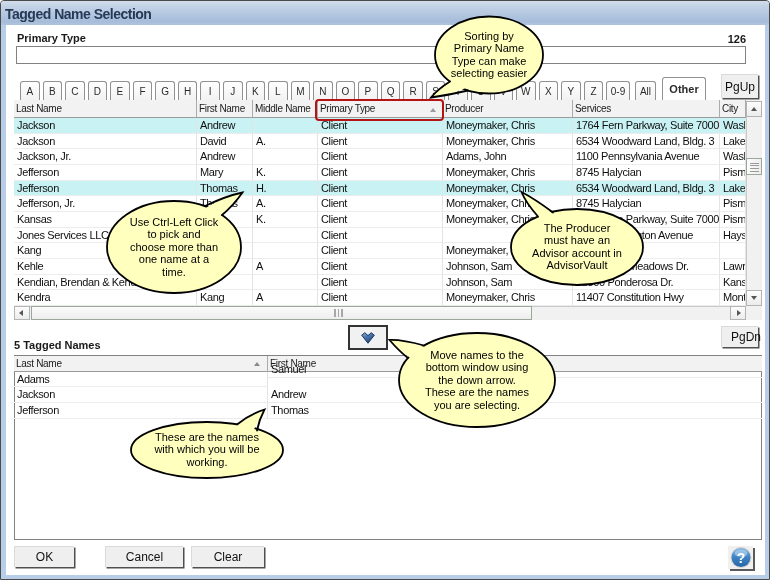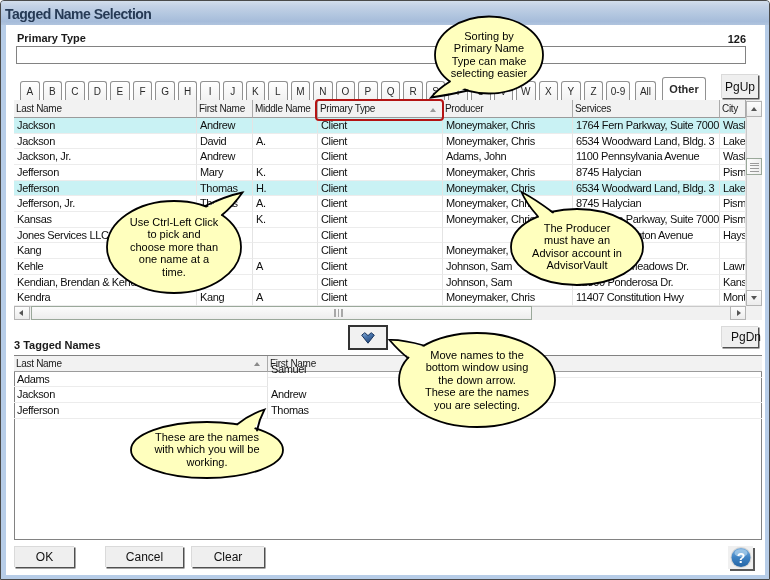--- a/index.html
+++ b/index.html
@@ -166,21 +166,21 @@
 <div class="abs" style="left:14px;top:306px;width:16px;height:13.5px;background:linear-gradient(180deg,#fdfdfd,#ececec);border:1px solid #b4b4b4;"></div>
 <div class="abs" style="left:19px;top:309.5px;width:0;height:0;border-top:3.5px solid transparent;border-bottom:3.5px solid transparent;border-right:4px solid #555;"></div>
 <div class="abs" style="left:730px;top:306px;width:16px;height:13.5px;background:linear-gradient(180deg,#fdfdfd,#ececec);border:1px solid #b4b4b4;"></div>
 <div class="abs" style="left:737px;top:309.5px;width:0;height:0;border-top:3.5px solid transparent;border-bottom:3.5px solid transparent;border-left:4px solid #555;"></div>
 <div class="abs" style="left:31px;top:306px;width:501px;height:13.5px;background:linear-gradient(180deg,#fbfbfb,#ededed);border:1px solid #9aa89a;"></div>
 <div class="abs" style="left:334px;top:309px;width:1.5px;height:8px;background:#a8a8a8;"></div>
 <div class="abs" style="left:337.5px;top:309px;width:1.5px;height:8px;background:#a8a8a8;"></div>
 <div class="abs" style="left:341px;top:309px;width:1.5px;height:8px;background:#a8a8a8;"></div>
 <div class="abs" style="left:746px;top:306px;width:16px;height:13.5px;background:#f1f1f1;"></div>
 
-<div class="abs t b" style="left:14px;top:339px;">3 Tagged Names</div>
+<div class="abs t b" style="left:14px;top:339px;">5 Tagged Names</div>
 <div class="abs" style="left:348px;top:325px;width:40px;height:24.5px;background:#f1f1f1;border:2px solid #333;"></div>
 <svg class="abs" style="left:361px;top:331.5px;" width="14" height="12" viewBox="0 0 14 12">
 <defs>
       <linearGradient id="cg" x1="0" y1="0" x2="0.6" y2="1">
 <stop offset="0" stop-color="#93b5d9"></stop>
         <stop offset="0.45" stop-color="#4a76ad"></stop>
         <stop offset="1" stop-color="#274a7c"></stop>
       </linearGradient>
     </defs>
 <path d="M0.7 3.2 L3.8 0.7 L7 3.6 L10.2 0.7 L13.3 3.2 L7 11.2 Z" fill="url(#cg)" stroke="#16335e" stroke-width="1"></path>

